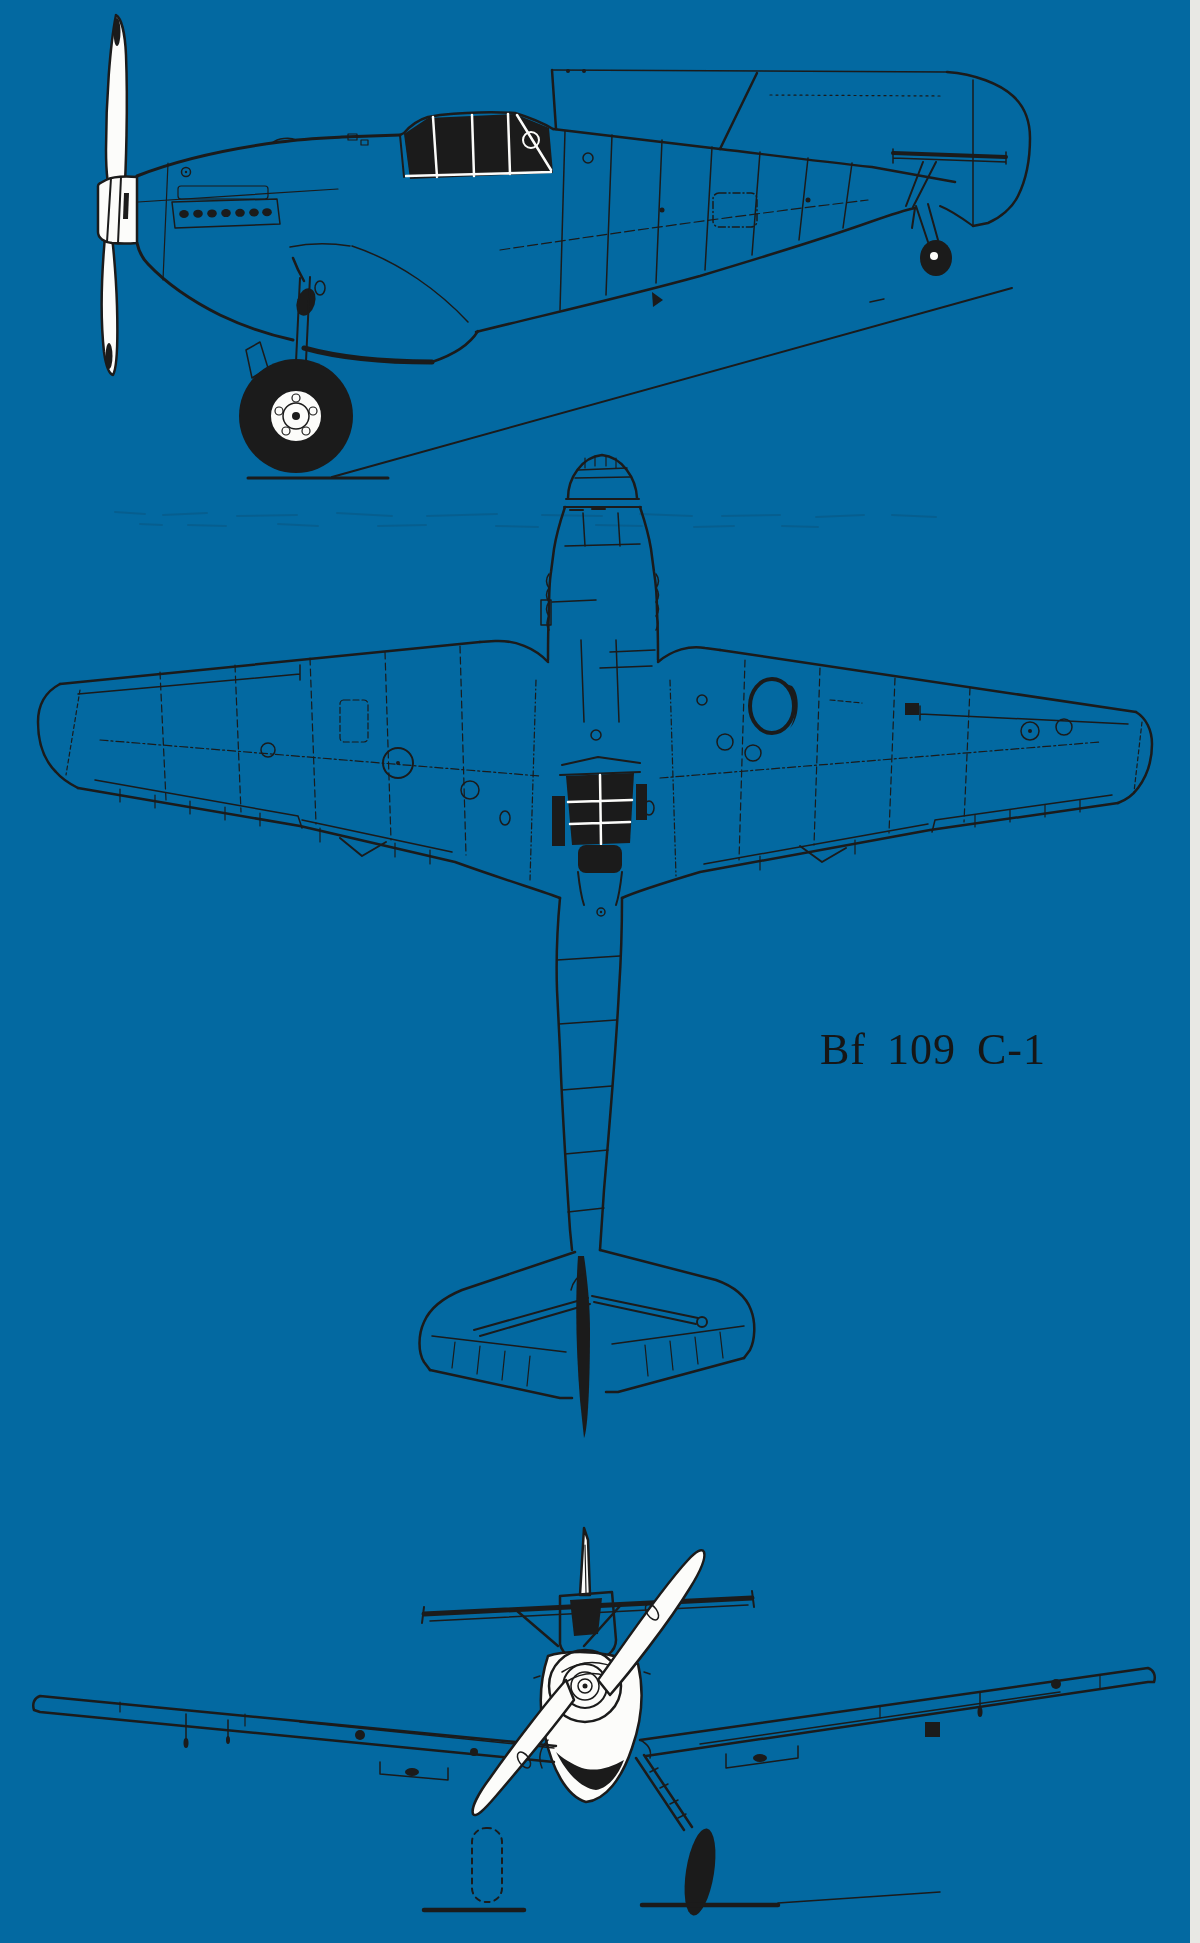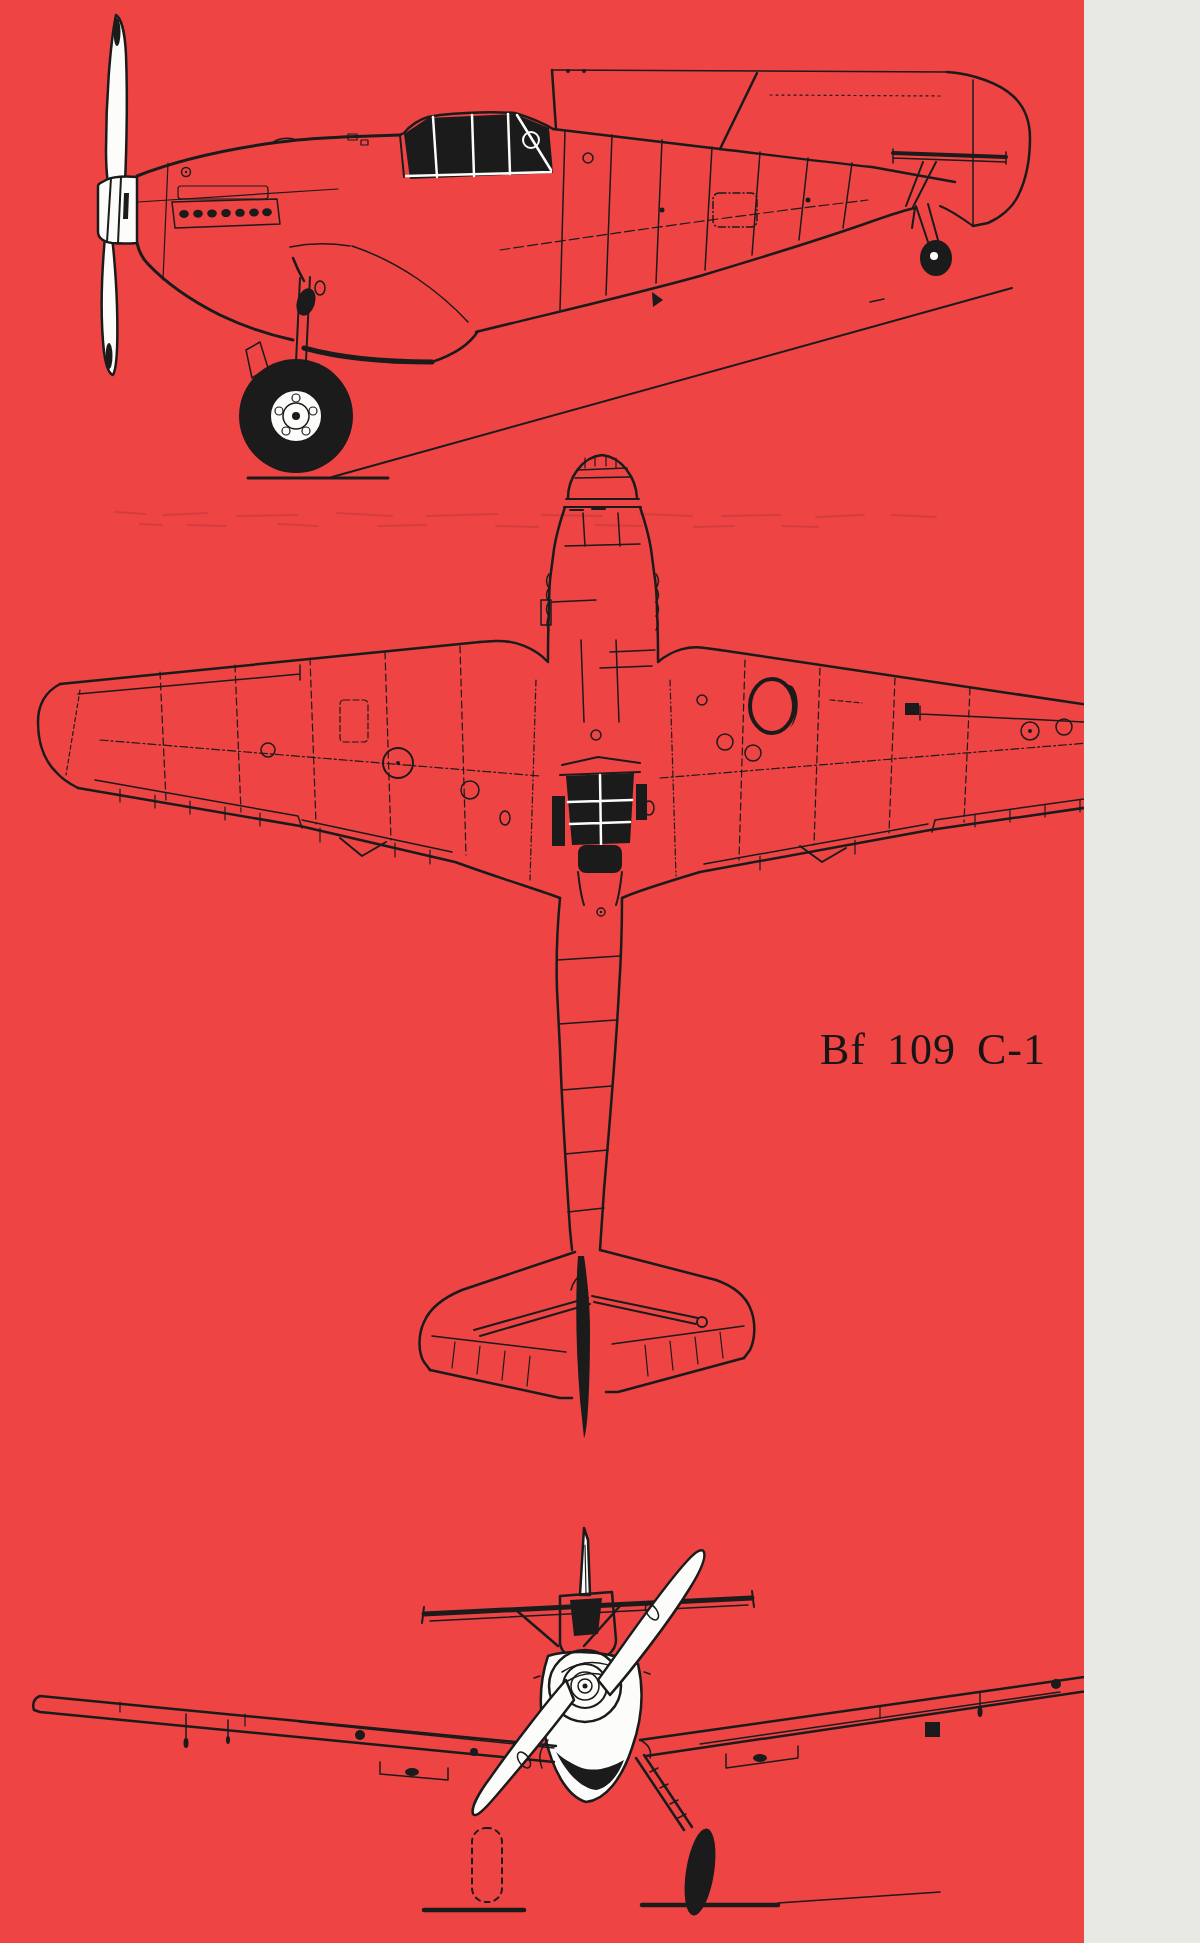--- a/index.html
+++ b/index.html
@@ -1,19 +1,19 @@
 <!DOCTYPE html>
 <html><head>
 <meta charset="utf-8">
 <style>
   html,body{margin:0;padding:0;background:#e8e8e4;}
   .page{
     position:relative;
-    width:1084px;height:1943px;
-    background:#ef4444;
+    width:1190px;height:1943px;
+    background:#0369a1;
     overflow:hidden;
     font-family:"Liberation Serif", serif;
   }
   .page svg{position:absolute;left:0;top:0;}
   .type-label{
     position:absolute;
     left:820px;top:1024px;
     font-size:44px;
     color:#161616;
     letter-spacing:1px;

